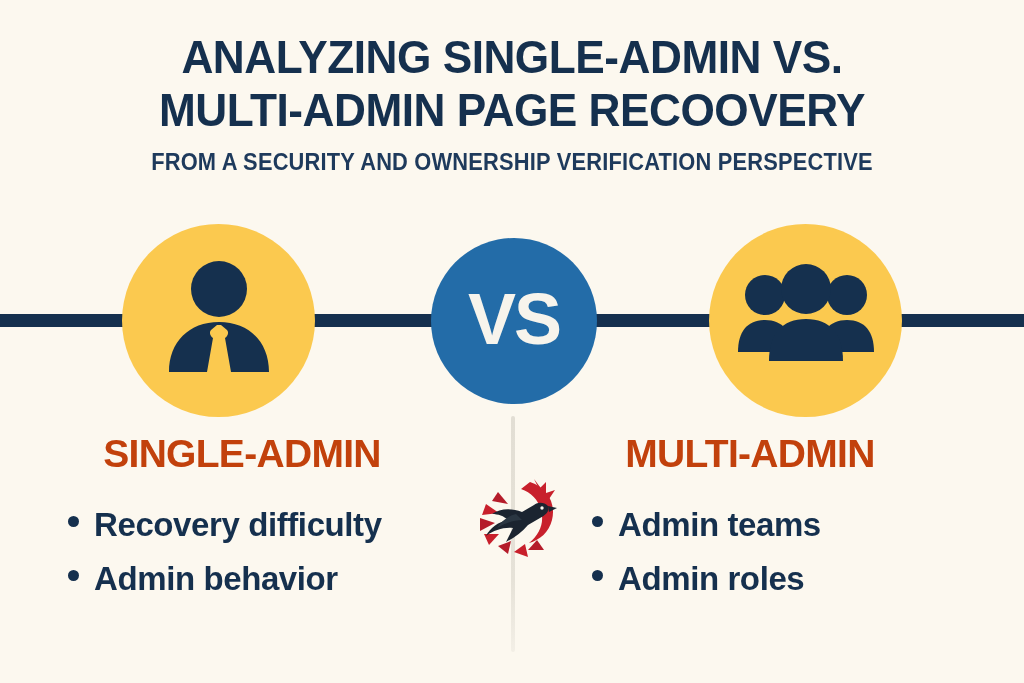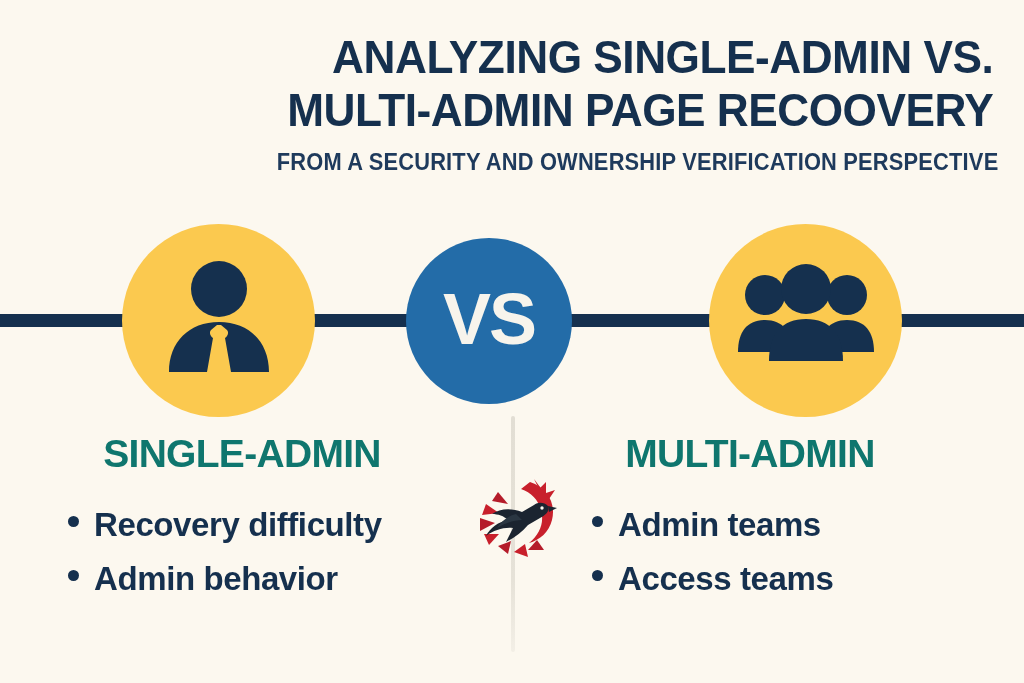--- a/index.html
+++ b/index.html
@@ -22,21 +22,21 @@
     background: #FCF8EF;
     overflow: hidden;
   }
 
   
   #header {
     position: absolute;
     left: 0;
     top: 30px;
     width: 1024px;
-    text-align: right;
+    text-align: center;
   }
   .title-line {
     color: #15304E;
     font-family: "Liberation Sans Narrow", "Liberation Sans", sans-serif;
     font-weight: bold;
     font-size: 47px;
     line-height: 53px;
     letter-spacing: -0.5px;
     transform: scaleX(0.94);
     transform-origin: center;
@@ -92,21 +92,21 @@
     background: #FBC94F;
   }
   #circle-right {
     left: 709px;
     top: 224px;
     width: 193px;
     height: 193px;
     background: #FBC94F;
   }
   #circle-vs {
-    left: 406px;
+    left: 431px;
     top: 238px;
     width: 166px;
     height: 166px;
     background: #236CA8;
     z-index: 5;
   }
   #vs-label {
     color: #F7F4EC;
     font-family: "Liberation Sans", sans-serif;
     font-weight: bold;
@@ -129,21 +129,21 @@
   
   .column {
     position: absolute;
     top: 432px;
     width: 440px;
   }
   #col-left  { left: 22px; }
   #col-right { left: 530px; }
 
   .col-heading {
-    color: #0f766e;
+    color: #c2410c;
     font-family: "Liberation Sans", sans-serif;
     font-weight: bold;
     font-size: 39px;
     line-height: 44px;
     letter-spacing: -0.7px;
     text-align: center;
   }
   .bullet-list {
     list-style: none;
     margin: 22px 0 0 0;
@@ -277,18 +277,18 @@
 
   <div class="column" id="col-right">
     <div class="col-heading">MULTI-ADMIN</div>
     <ul class="bullet-list">
       <li class="bullet-item">
         <span class="bullet-dot"></span>
         <span>Admin teams</span>
       </li>
       <li class="bullet-item">
         <span class="bullet-dot"></span>
-        <span>Access teams</span>
+        <span>Admin roles</span>
       </li>
     </ul>
   </div>
 
 </div>
 
 </body></html>

